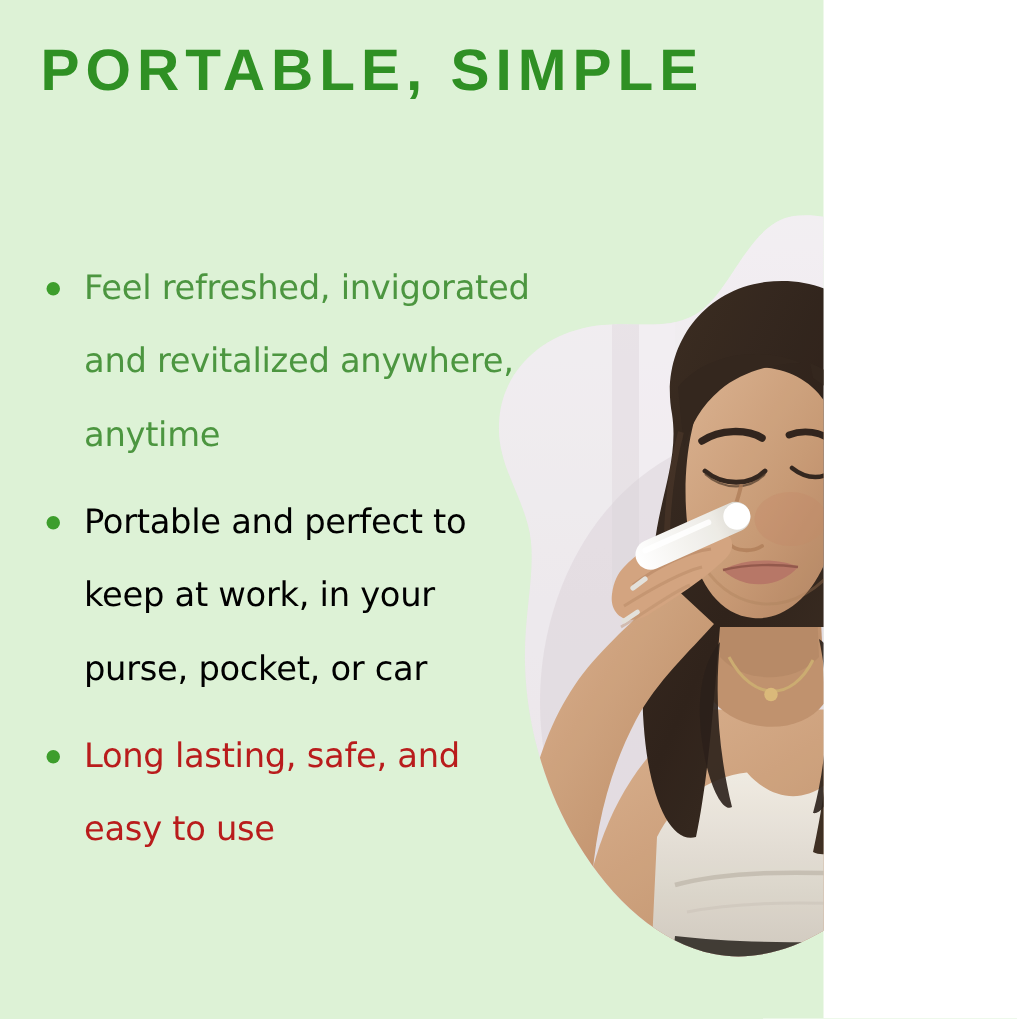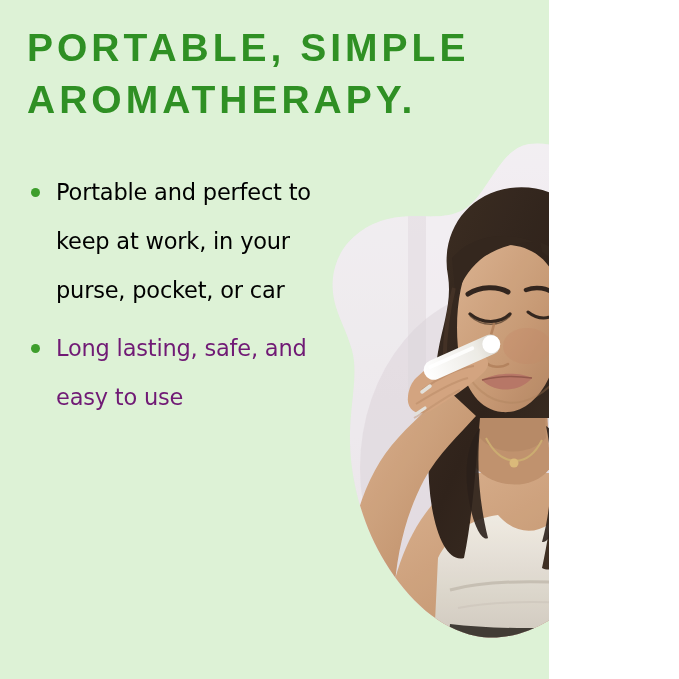--- a/index.html
+++ b/index.html
@@ -82,29 +82,32 @@
     height: 100%;
   }
 </style>
 </head>
 <body>
 
 <div id="infographic" style="width: 549px; height: 679px; background: rgb(221, 242, 214);">
 
   <div id="headline">
     <div class="headline-line" style="color: rgb(47, 144, 36);">PORTABLE, SIMPLE</div>
-    <div class="headline-line" style="color: rgb(47, 144, 36);">AROMATHERAPY.</div>
   </div>
 
   <ul id="benefits-list">
+    <li class="benefit-item" style="color: rgb(76, 150, 64);">
+      <span class="benefit-bullet" style="background: rgb(61, 158, 44);"></span>
+      <span>Feel refreshed, invigorated and revitalized anywhere, anytime</span>
+    </li>
     <li class="benefit-item" style="color: #000000;">
       <span class="benefit-bullet" style="background: rgb(61, 158, 44);"></span>
       <span>Portable and perfect to keep at work, in your purse, pocket, or car</span>
     </li>
-    <li class="benefit-item" style="color: #701a75;">
+    <li class="benefit-item" style="color: #b91c1c;">
       <span class="benefit-bullet" style="background: rgb(61, 158, 44);"></span>
       <span>Long lasting, safe, and easy to use</span>
     </li>
   </ul>
 
   <div id="photo-blob">
     <svg viewBox="0 0 349 505" preserveAspectRatio="none">
       <defs>
         <clipPath id="blobClip">
           <path d="M 199 6

